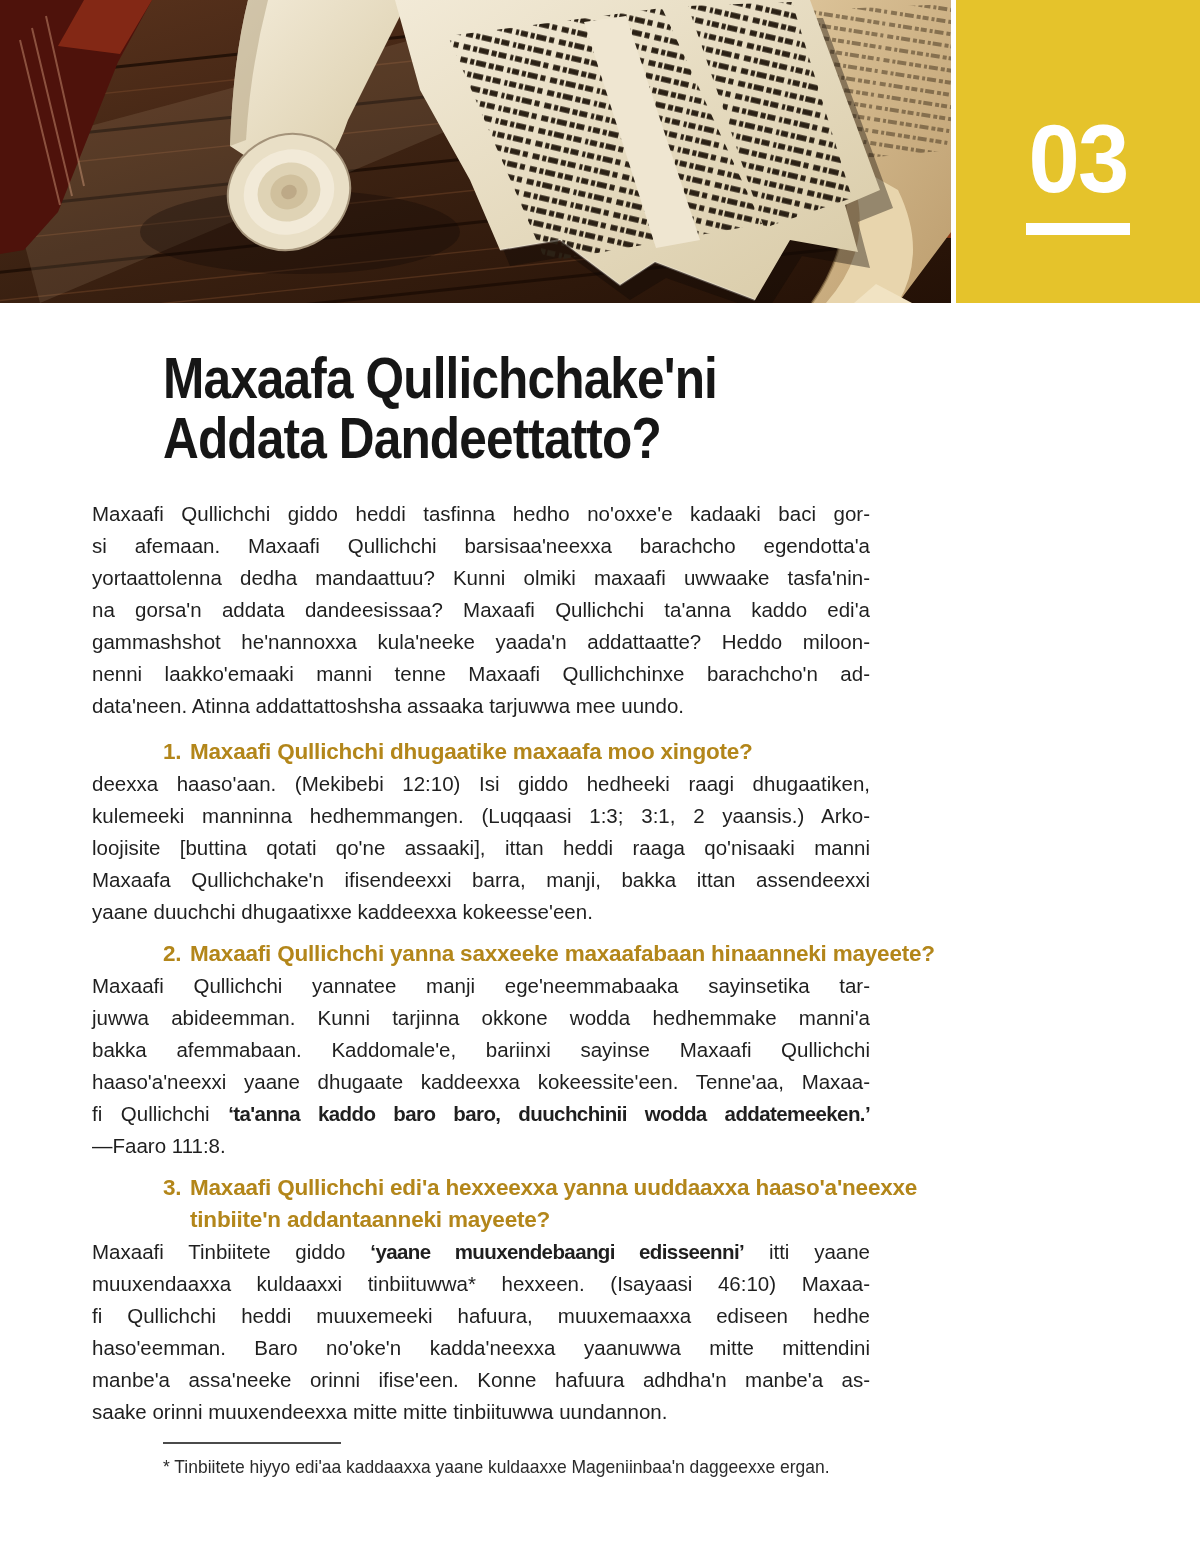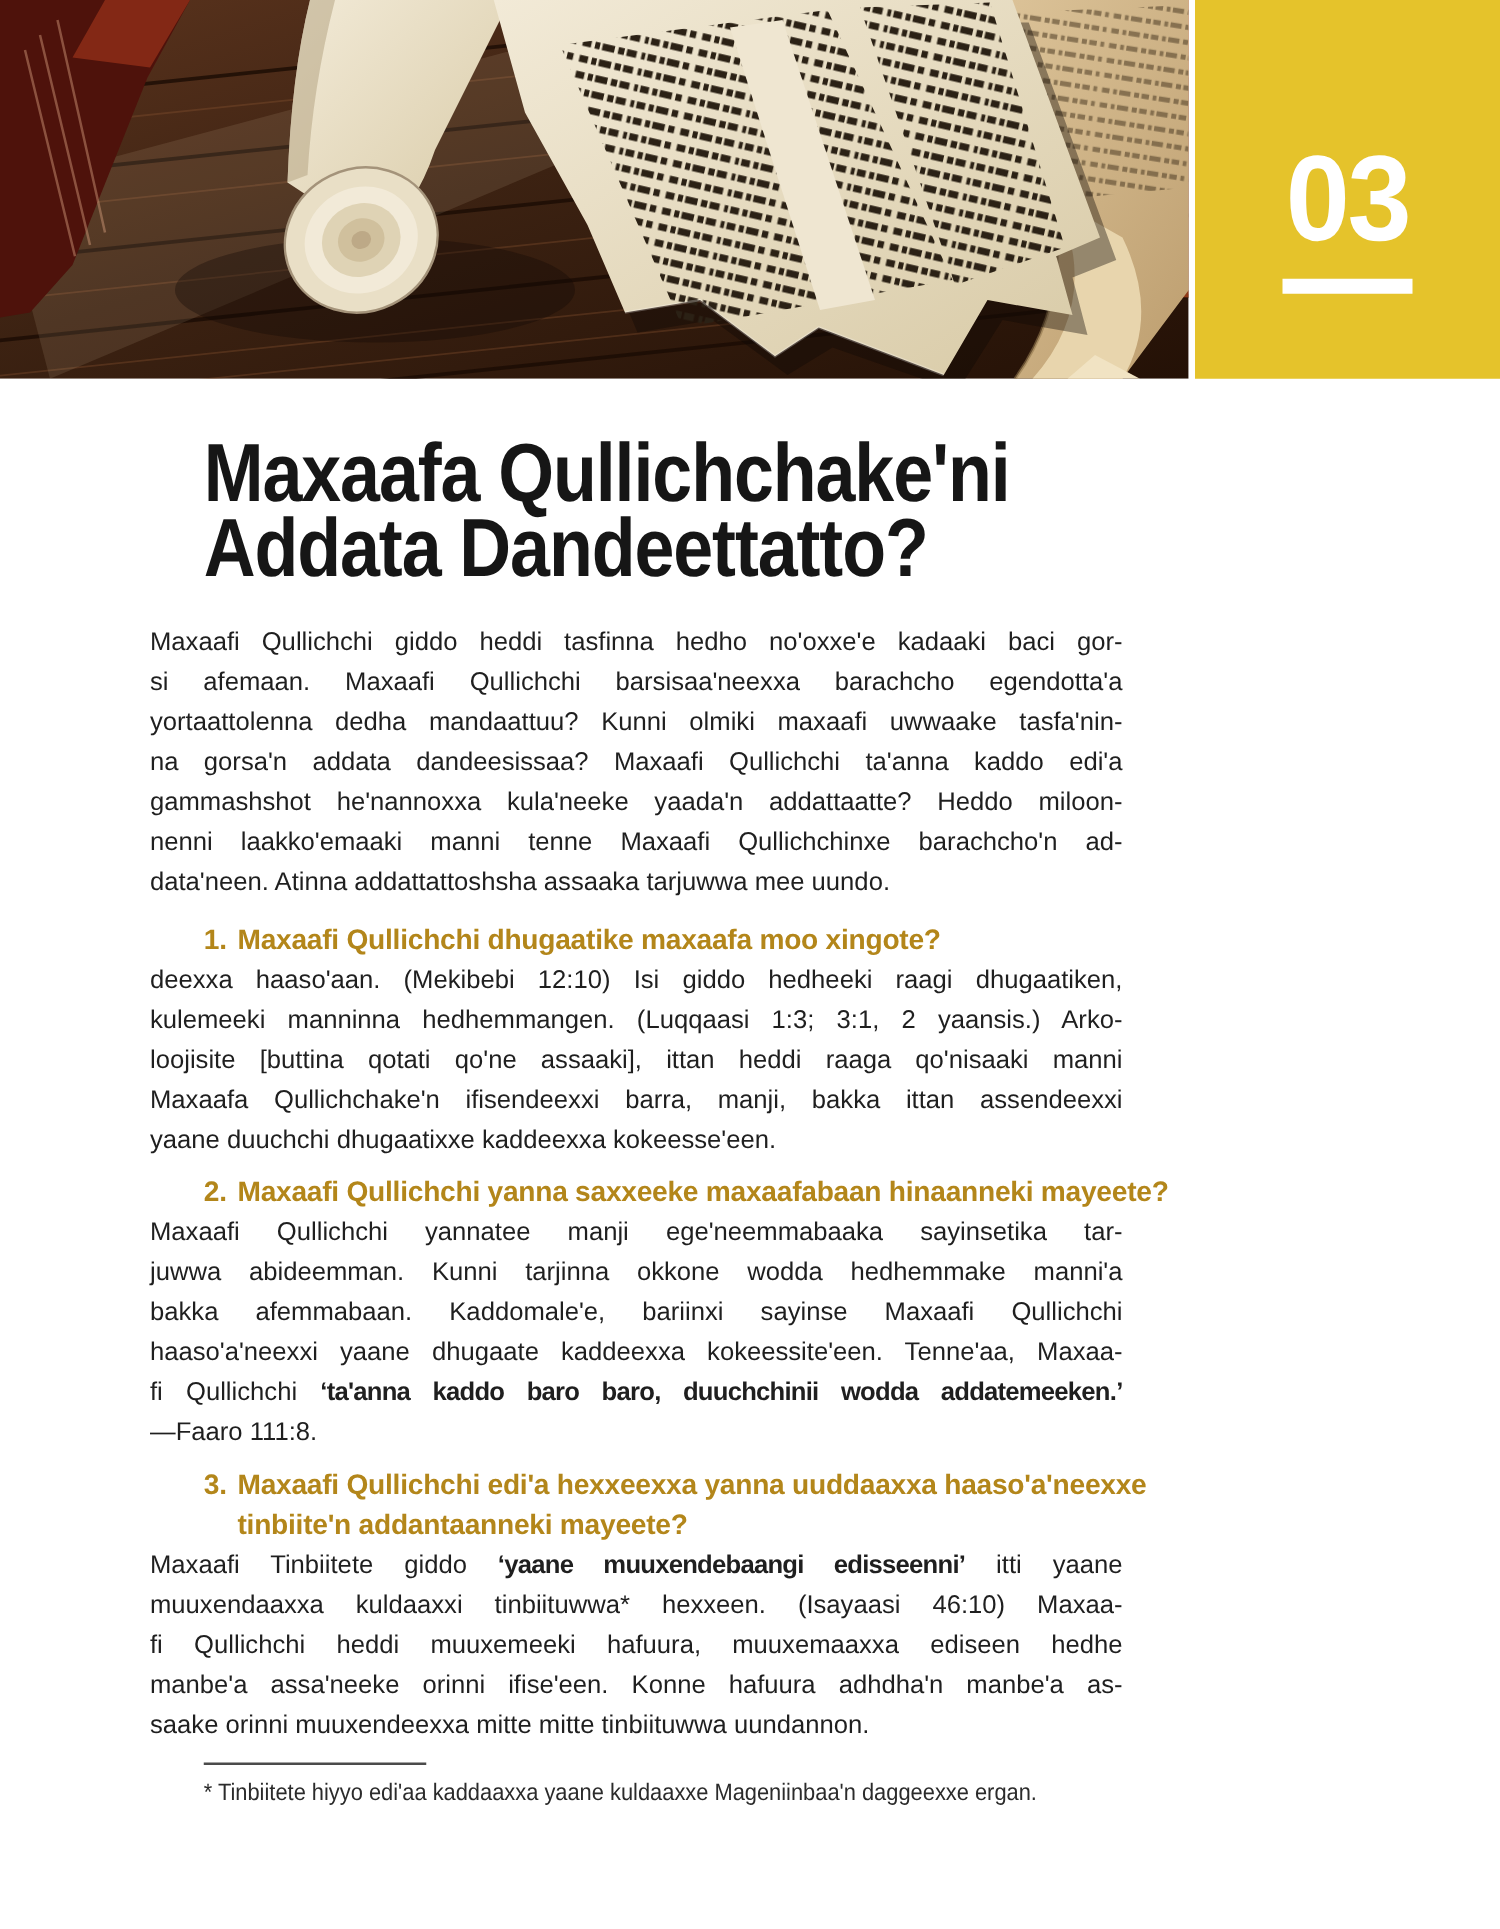--- a/index.html
+++ b/index.html
@@ -9,25 +9,25 @@
   .hero{display:flex;height:303px;}
   .photo{width:951px;height:303px;flex:none;overflow:hidden;}
   .photo svg{display:block;width:100%;height:100%;}
   .hero-gap{width:5px;flex:none;background:#fff;}
   .badge{flex:1;background:var(--accent,#e5c32b);display:flex;flex-direction:column;
          align-items:center;padding-top:110px;box-sizing:border-box;}
   .badge-num{color:#fff;font-size:97px;line-height:1;font-weight:700;letter-spacing:-2px;
              transform:scaleX(.95);transform-origin:center top;}
   .badge-rule{width:104px;height:12px;background:#fff;margin-top:16px;}
   
-  .title{margin:45px 0 0 163px;font-size:66px;line-height:60px;font-weight:700;
+  .title{margin:45px 0 0 163px;font-size:57px;line-height:60px;font-weight:700;
          letter-spacing:-1px;color:#161616;width:920px;}
   .title div{white-space:nowrap;transform:scaleX(.87);transform-origin:left center;}
   
-  .para{margin-left:120px;width:778px;font-size:20.5px;line-height:32px;color:#1f1f1f;}
+  .para{margin-left:92px;width:778px;font-size:20.5px;line-height:32px;color:#1f1f1f;}
   .para .tline{text-align:justify;text-align-last:justify;}
   .para .tline.last{text-align-last:left;}
   .para .bold{font-weight:700;letter-spacing:-0.6px;}
   .intro{margin-top:30px;}
   section{margin-top:10px;}
   section.first{margin-top:14px;}
   .q-head{display:flex;margin-left:163px;width:805px;font-size:22.5px;line-height:32px;
           font-weight:700;color:var(--hgold,#b3861a);letter-spacing:-0.2px;}
   .q-num{width:27px;flex:none;}
   .q-lines{flex:1;}
@@ -190,20 +190,21 @@
         <span class="q-num">3.</span>
         <div class="q-lines">
             <div class="tline"><span>Maxaafi Qullichchi edi'a hexxeexxa yanna uuddaaxxa haaso'a'neexxe</span></div>
             <div class="tline last"><span>tinbiite'n addantaanneki mayeete?</span></div>
           </div>
       </div>
       <div class="para">
           <div class="tline"><span>Maxaafi Tinbiitete giddo </span><span class="bold">‘yaane muuxendebaangi edisseenni’</span><span> itti yaane</span></div>
           <div class="tline"><span>muuxendaaxxa kuldaaxxi tinbiituwwa* hexxeen. (Isayaasi 46:10) Maxaa-</span></div>
           <div class="tline"><span>fi Qullichchi heddi muuxemeeki hafuura, muuxemaaxxa ediseen hedhe</span></div>
+          <div class="tline"><span>haso'eemman. Baro no'oke'n kadda'neexxa yaanuwwa mitte mittendini</span></div>
           <div class="tline"><span>manbe'a assa'neeke orinni ifise'een. Konne hafuura adhdha'n manbe'a as-</span></div>
           <div class="tline last"><span>saake orinni muuxendeexxa mitte mitte tinbiituwwa uundannon.</span></div>
         </div>
     </section>
 
     <footer>
       <div class="fn-rule"></div>
       <p class="fn-text">* Tinbiitete hiyyo edi'aa kaddaaxxa yaane kuldaaxxe Mageniinbaa'n daggeexxe ergan.</p>
     </footer>
   </main>

